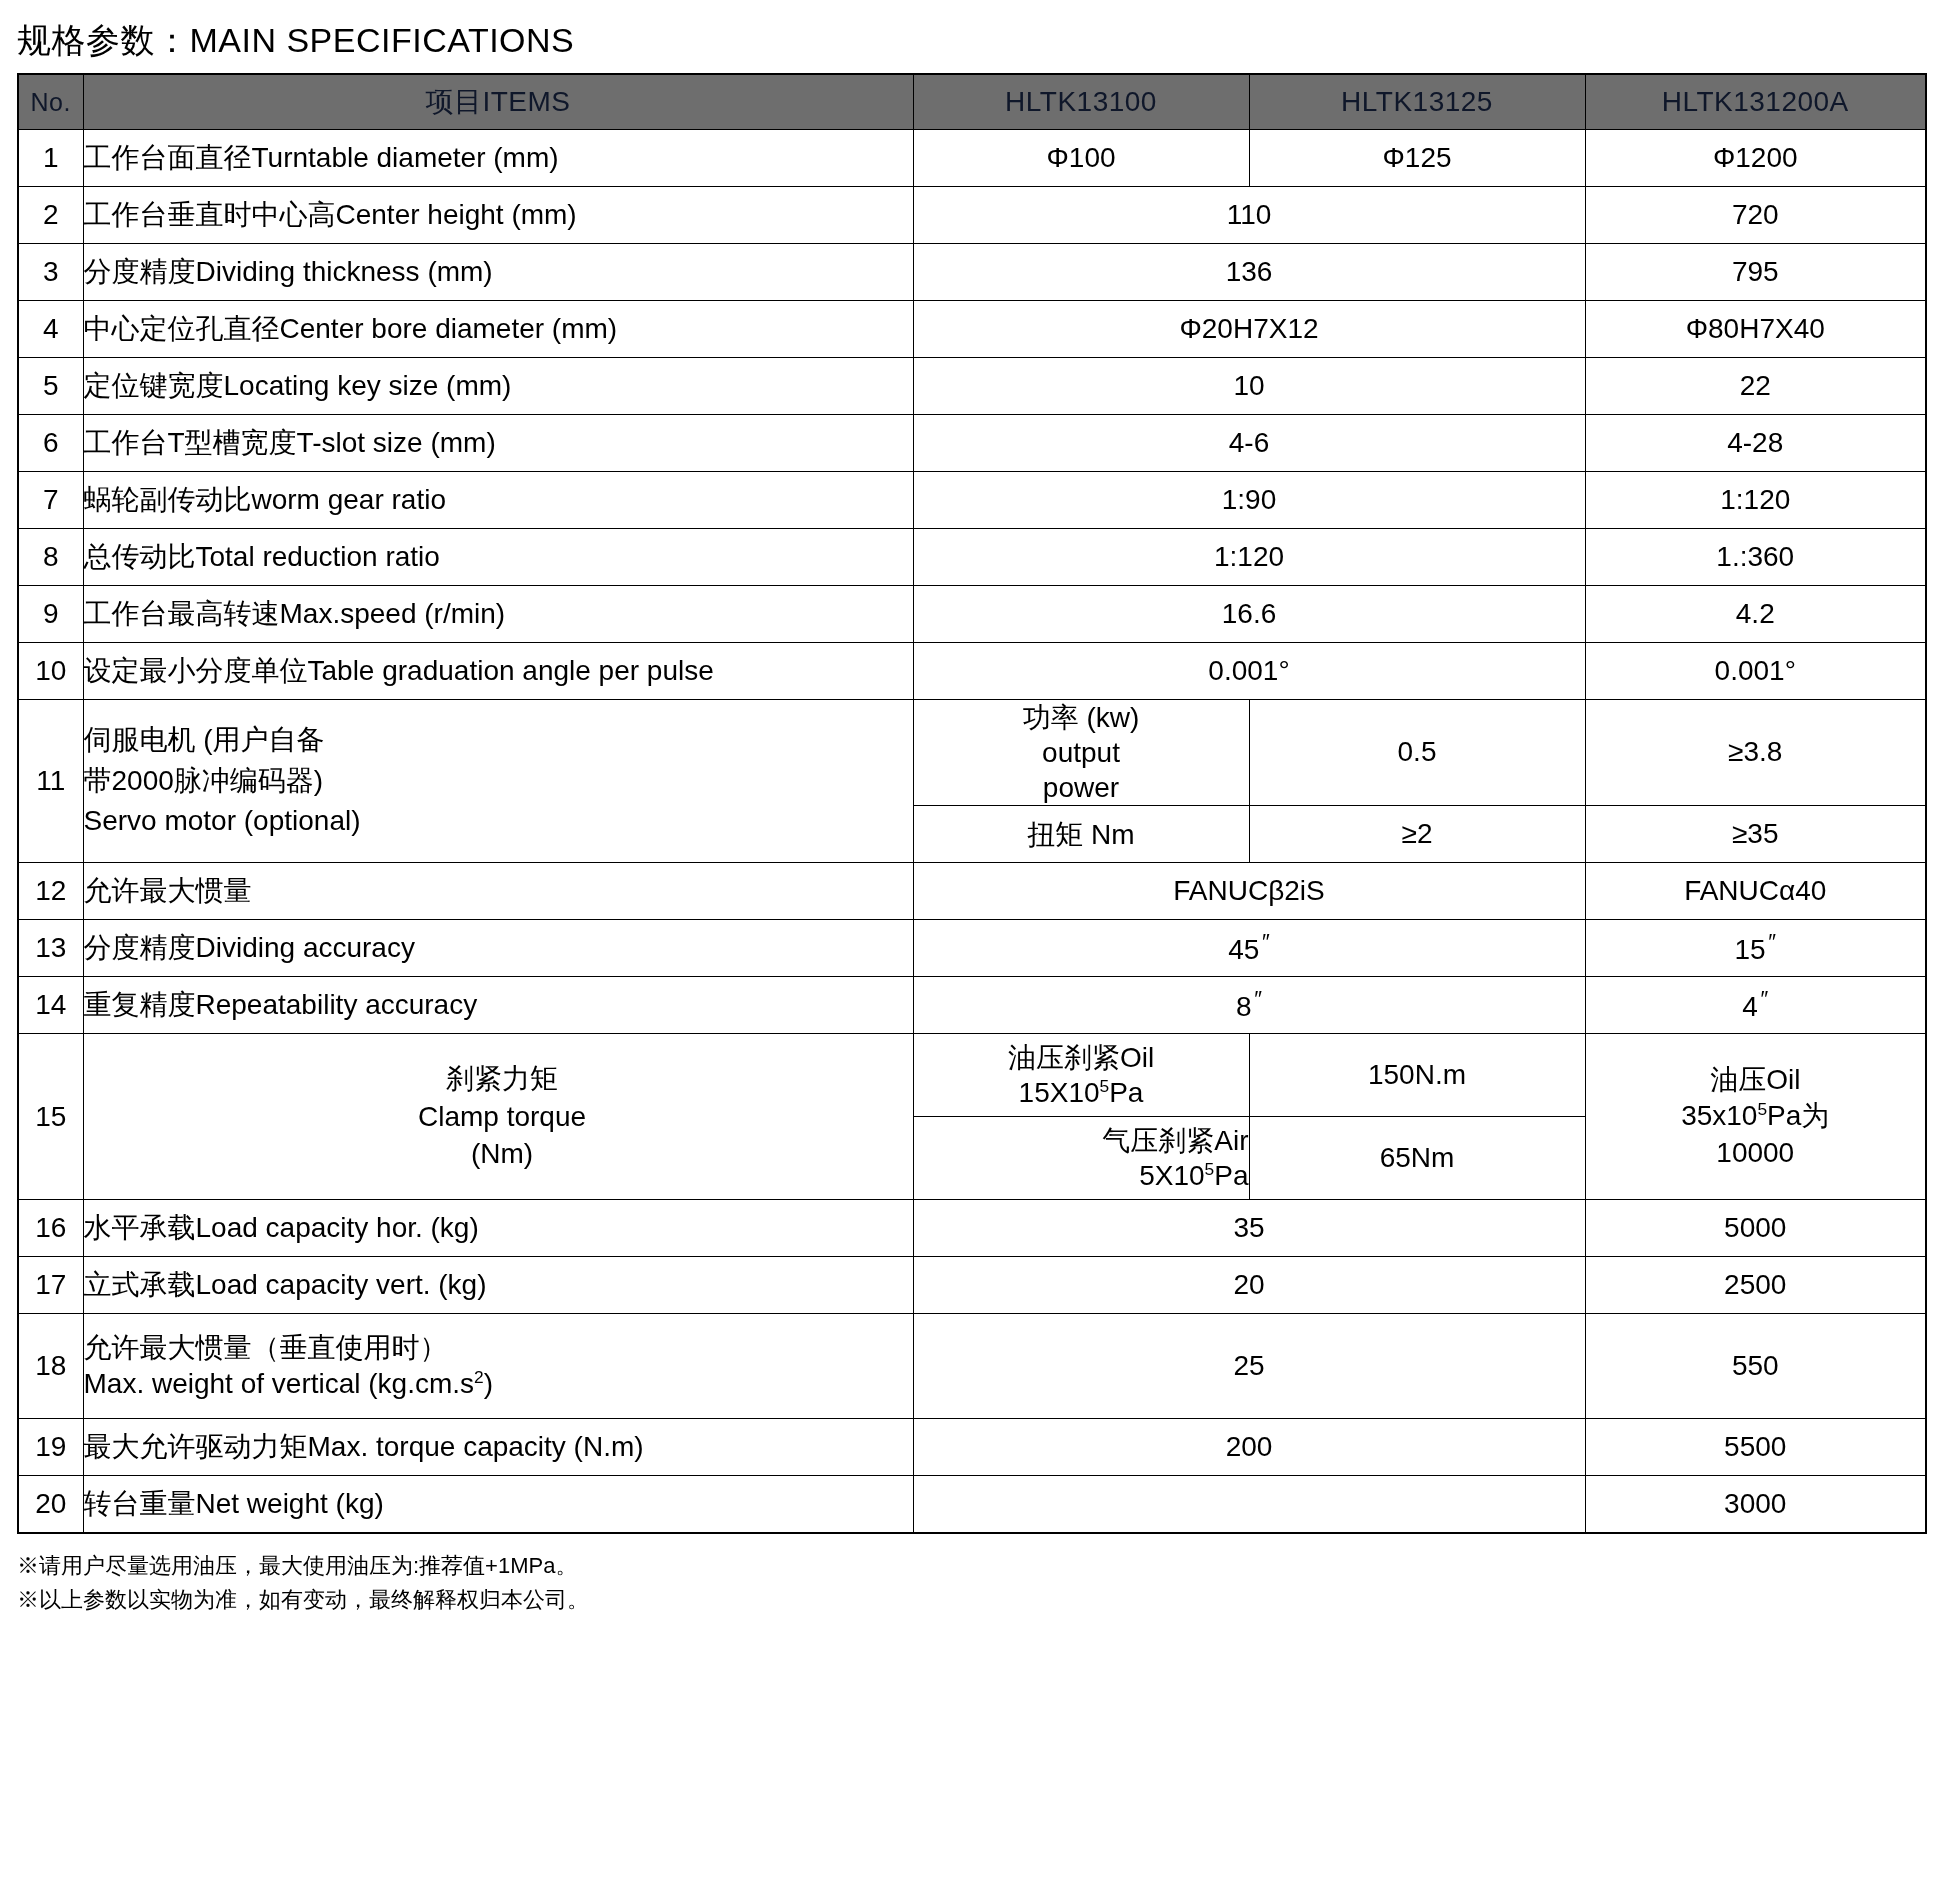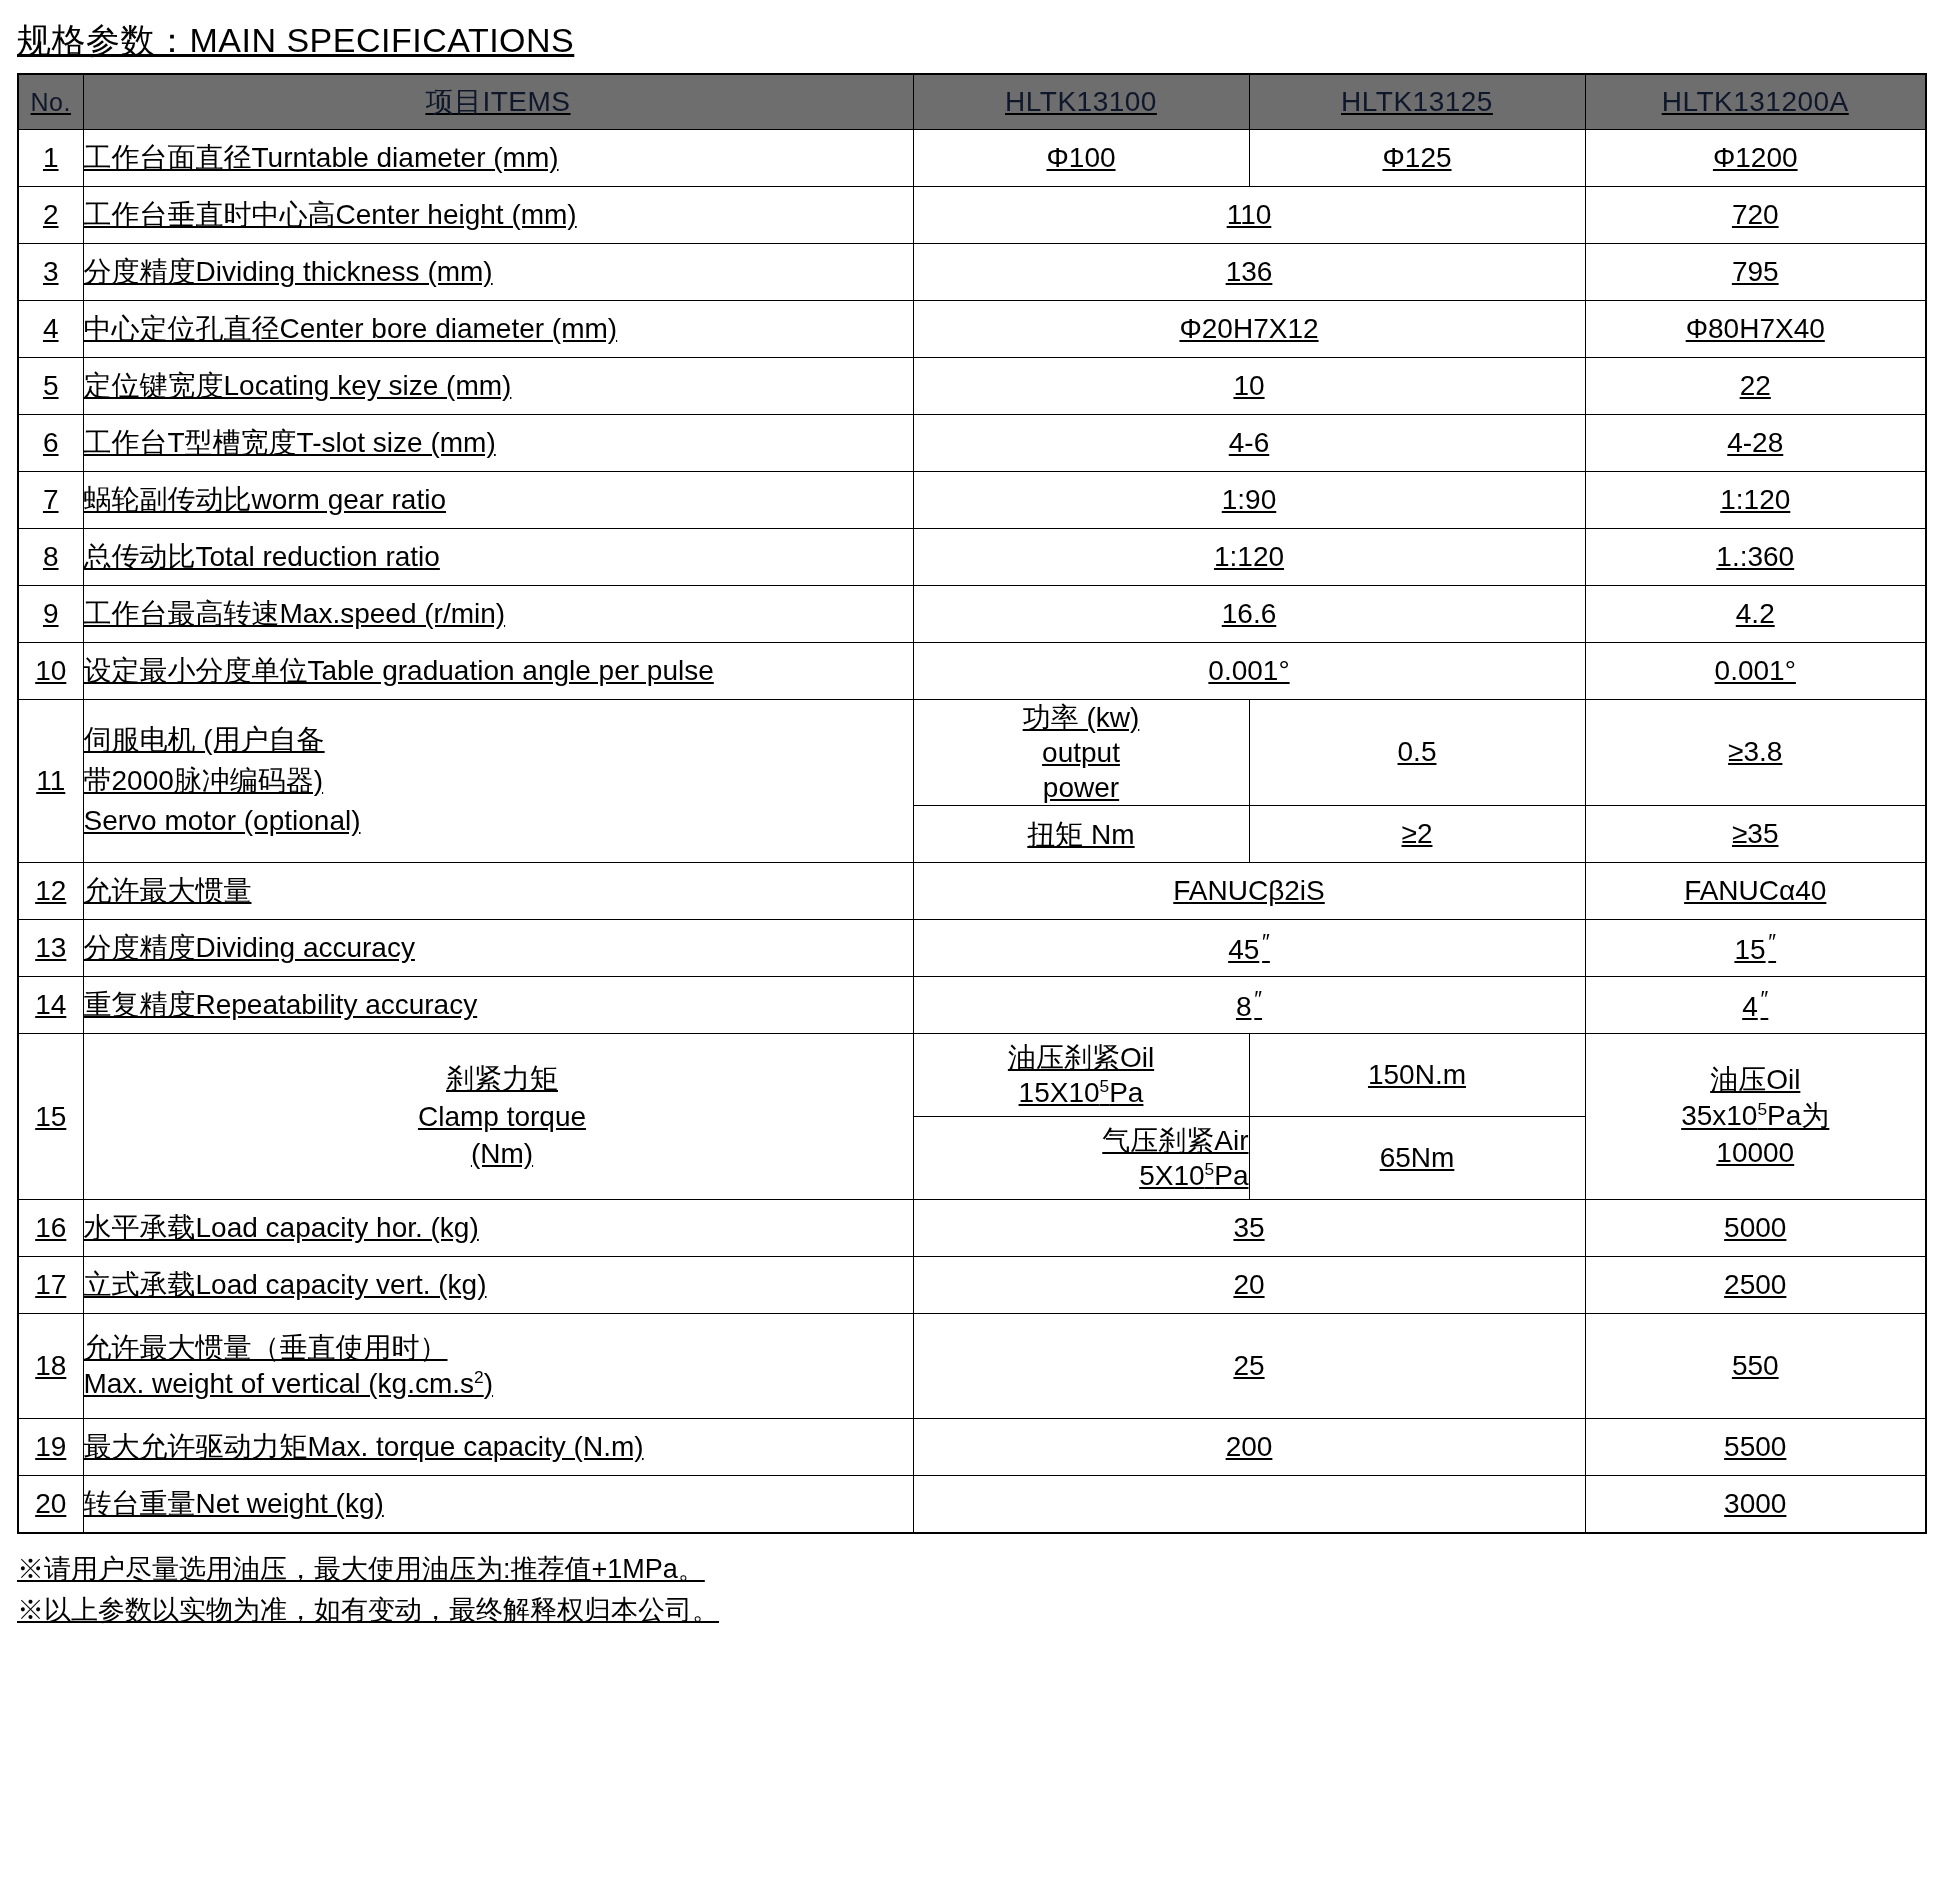--- a/index.html
+++ b/index.html
@@ -13,21 +13,20 @@
     font-family: "Liberation Sans", sans-serif;
     color: #000000;
     -webkit-font-smoothing: antialiased;
   }
   .page {
     position: relative;
     width: 1617px;
     height: 1898px;
     box-sizing: border-box;
     padding: 9.3px 26px 0 17px;
-    text-decoration: underline;
   }
   .doc-title {
     font-size: 34px;
     line-height: 47px;
     letter-spacing: 0.5px;
     margin: 7.5px 0 9.3px 0;
     white-space: nowrap;
   }
   table.spec {
     border-collapse: collapse;
@@ -88,21 +87,21 @@
   .servo-label {
     text-align: left;
     font-size: 29px;
     line-height: 1.45;
     padding: 9.3px 0 9.3px 17px;
   }
   sup { font-size: 0.62em; vertical-align: super; }
   .sec { font-size: 0.78em; vertical-align: super; padding-left: 2.8px; }
   .notes {
     margin-top: 15px;
-    font-size: 27px;
+    font-size: 22px;
     line-height: 1.55;
   }
   .notes div { white-space: nowrap; }
 </style>
 </head>
 <body>
 
 <div class="page">
 
   <div class="doc-title">规格参数：MAIN SPECIFICATIONS</div>

